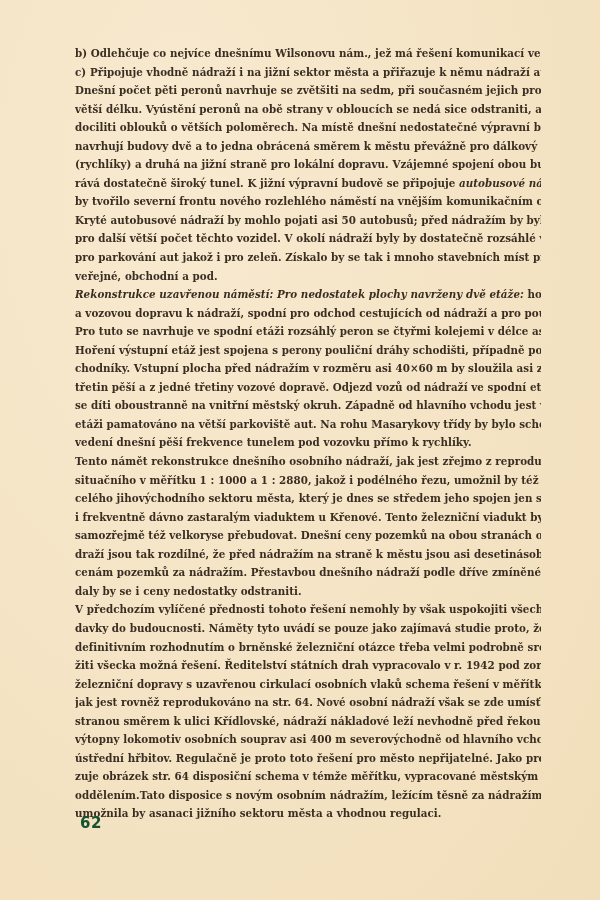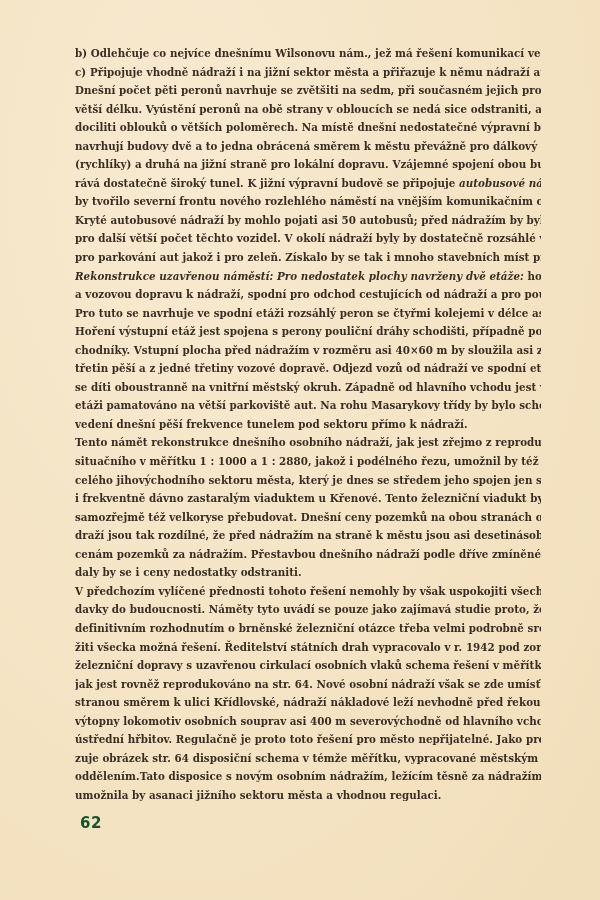--- a/index.html
+++ b/index.html
@@ -40,29 +40,30 @@
       <div class="line">Dnešní počet pěti peronů navrhuje se zvětšiti na sedm, při současném jejich prodloužení na</div>
       <div class="line">větší délku. Vyústění peronů na obě strany v obloucích se nedá sice odstraniti, ale dalo by se</div>
       <div class="line">dociliti oblouků o větších poloměrech. Na místě dnešní nedostatečné výpravní budovy se</div>
       <div class="line">navrhují budovy dvě a to jedna obrácená směrem k městu převážně pro dálkový provoz</div>
       <div class="line">(rychlíky) a druhá na jižní straně pro lokální dopravu. Vzájemné spojení obou budov obsta-</div>
       <div class="line">rává dostatečně široký tunel. K jižní výpravní budově se připojuje <span class="it">autobusové nádraží</span>, jež</div>
       <div class="line">by tvořilo severní frontu nového rozlehlého náměstí na vnějším komunikačním okruhu města.</div>
       <div class="line">Kryté autobusové nádraží by mohlo pojati asi 50 autobusů; před nádražím by bylo pak místo</div>
       <div class="line">pro další větší počet těchto vozidel. V okolí nádraží byly by dostatečně rozsáhlé volné plochy</div>
       <div class="line">pro parkování aut jakož i pro zeleň. Získalo by se tak i mnoho stavebních míst pro budovy</div>
+      <div class="line last">veřejné, obchodní a pod.</div>
       <div class="line"><span class="it">Rekonstrukce uzavřenou náměstí: Pro nedostatek plochy navrženy dvě etáže:</span> hoření pro pěší</div>
       <div class="line">a vozovou dopravu k nádraží, spodní pro odchod cestujících od nádraží a pro pouliční dráhu.</div>
       <div class="line">Pro tuto se navrhuje ve spodní etáži rozsáhlý peron se čtyřmi kolejemi v délce asi 140 m.</div>
       <div class="line">Hoření výstupní etáž jest spojena s perony pouliční dráhy schodišti, případně pohyblivými</div>
       <div class="line">chodníky. Vstupní plocha před nádražím v rozměru asi 40×60 m by sloužila asi ze dvou</div>
       <div class="line">třetin pěší a z jedné třetiny vozové dopravě. Odjezd vozů od nádraží ve spodní etáži může</div>
       <div class="line">se díti oboustranně na vnitřní městský okruh. Západně od hlavního vchodu jest ve spodní</div>
       <div class="line">etáži pamatováno na větší parkoviště aut. Na rohu Masarykovy třídy by bylo schodiště k pře-</div>
-      <div class="line last">vedení dnešní pěší frekvence tunelem pod sektoru přímo k nádraží.</div>
+      <div class="line last">vedení dnešní pěší frekvence tunelem pod vozovku přímo k rychlíky.</div>
       <div class="line">Tento námět rekonstrukce dnešního osobního nádraží, jak jest zřejmo z reprodukce řešení</div>
       <div class="line">situačního v měřítku 1 : 1000 a 1 : 2880, jakož i podélného řezu, umožnil by též asanaci</div>
       <div class="line">celého jihovýchodního sektoru města, který je dnes se středem jeho spojen jen stavebně</div>
       <div class="line">i frekventně dávno zastaralým viaduktem u Křenové. Tento železniční viadukt by se musil</div>
       <div class="line">samozřejmě též velkoryse přebudovat. Dnešní ceny pozemků na obou stranách osobního ná-</div>
       <div class="line">draží jsou tak rozdílné, že před nádražím na straně k městu jsou asi desetinásobné oproti</div>
       <div class="line">cenám pozemků za nádražím. Přestavbou dnešního nádraží podle dříve zmíněného námětu</div>
       <div class="line last">daly by se i ceny nedostatky odstraniti.</div>
       <div class="line">V předchozím vylíčené přednosti tohoto řešení nemohly by však uspokojiti všechny poža-</div>
       <div class="line">davky do budoucnosti. Náměty tyto uvádí se pouze jako zajímavá studie proto, že bude před</div>

